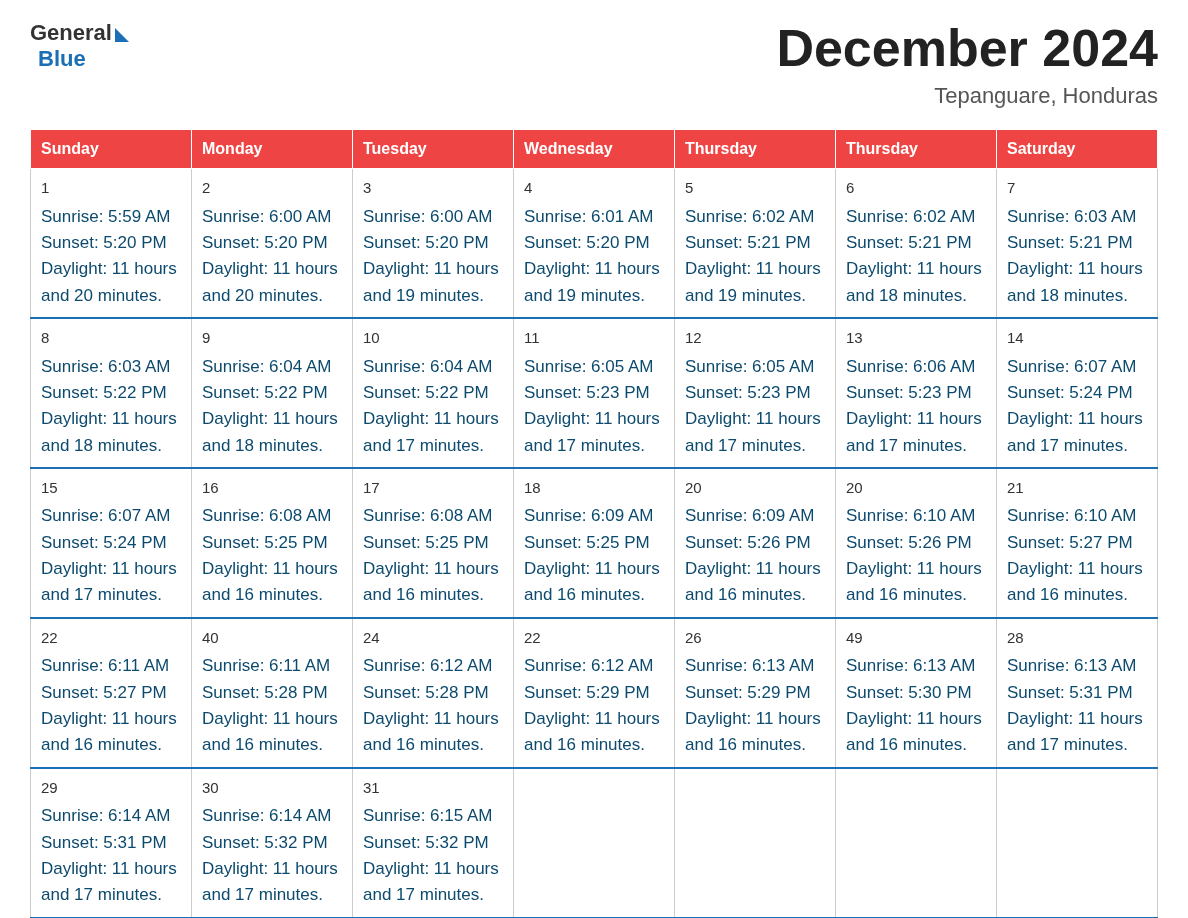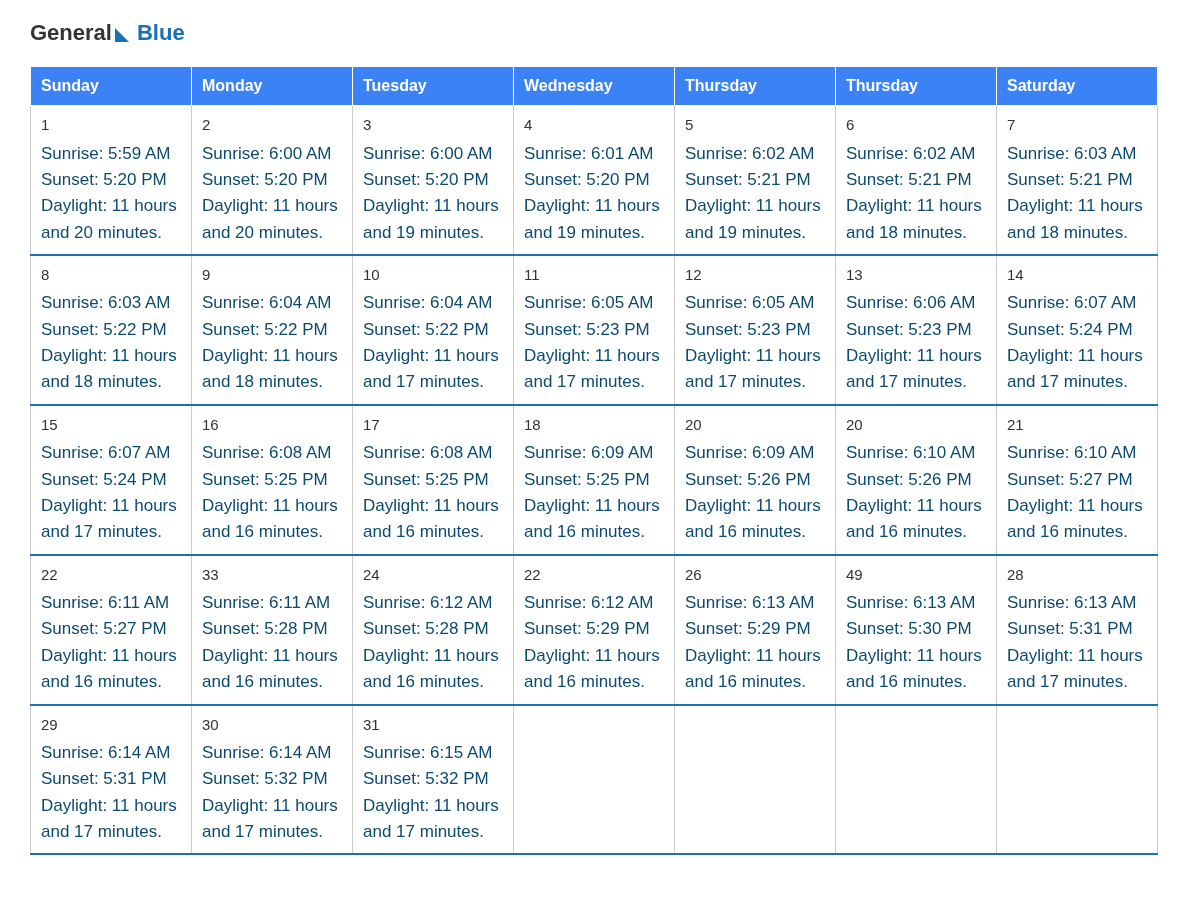--- a/index.html
+++ b/index.html
@@ -11,22 +11,22 @@
       padding: 20px 30px;
     }
     .header {
       display: flex;
       justify-content: space-between;
       align-items: flex-start;
       margin-bottom: 20px;
     }
     .logo {
       display: flex;
-      flex-direction: row;
-      align-items: flex-end;
+      flex-direction: column;
+      align-items: flex-start;
     }
     .logo-top {
       display: flex;
       align-items: center;
     }
     .logo-general {
       font-size: 22px;
       font-weight: bold;
       color: #333333;
     }
@@ -58,21 +58,21 @@
       font-size: 22px;
       color: #555555;
       margin-top: 6px;
     }
     table {
       width: 100%;
       border-collapse: collapse;
       table-layout: fixed;
     }
     thead tr th {
-      background-color: #3b82f6;
+      background-color: #ef4444;
       color: #ffffff;
       font-size: 16px;
       font-weight: bold;
       padding: 10px 10px;
       text-align: left;
       border: 1px solid #ffffff;
     }
     tbody tr td {
       vertical-align: top;
       padding: 8px 10px;
@@ -105,20 +105,24 @@
 
 <div class="header">
   <div class="logo">
     <div class="logo-top">
       <span class="logo-general">General</span>
       <div class="logo-triangle"></div>
     </div>
     <div style="display:flex; align-items:center; margin-left:2px;">
       <span class="logo-bottom">Blue</span>
     </div>
+  </div>
+  <div class="title-area">
+    <div class="calendar-title">December 2024</div>
+    <div class="calendar-subtitle">Tepanguare, Honduras</div>
   </div>
 </div>
 
 <table>
   <thead>
     <tr>
       <th>Sunday</th>
       <th>Monday</th>
       <th>Tuesday</th>
       <th>Wednesday</th>
@@ -217,21 +221,21 @@
           <span class="day-num">21</span>
           <div class="day-info">Sunrise: 6:10 AM<br>Sunset: 5:27 PM<br>Daylight: 11 hours<br>and 16 minutes.</div>
         </td>
       </tr>
       <tr>
         <td>
           <span class="day-num">22</span>
           <div class="day-info">Sunrise: 6:11 AM<br>Sunset: 5:27 PM<br>Daylight: 11 hours<br>and 16 minutes.</div>
         </td>
         <td>
-          <span class="day-num">33</span>
+          <span class="day-num">40</span>
           <div class="day-info">Sunrise: 6:11 AM<br>Sunset: 5:28 PM<br>Daylight: 11 hours<br>and 16 minutes.</div>
         </td>
         <td>
           <span class="day-num">24</span>
           <div class="day-info">Sunrise: 6:12 AM<br>Sunset: 5:28 PM<br>Daylight: 11 hours<br>and 16 minutes.</div>
         </td>
         <td>
           <span class="day-num">22</span>
           <div class="day-info">Sunrise: 6:12 AM<br>Sunset: 5:29 PM<br>Daylight: 11 hours<br>and 16 minutes.</div>
         </td>

